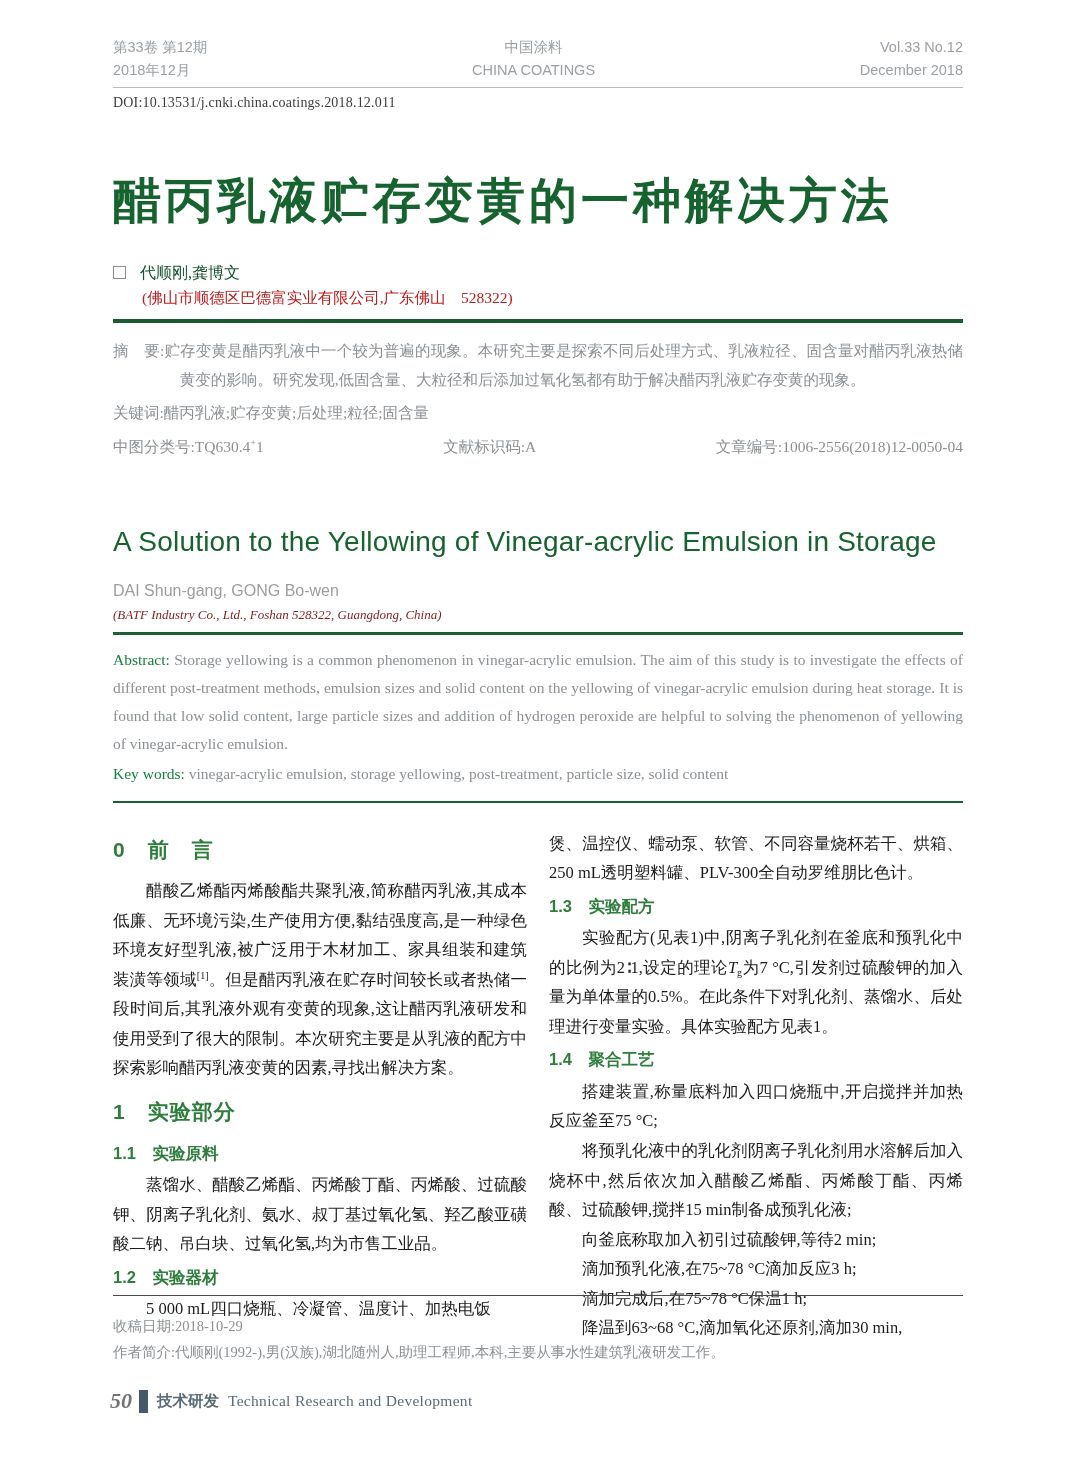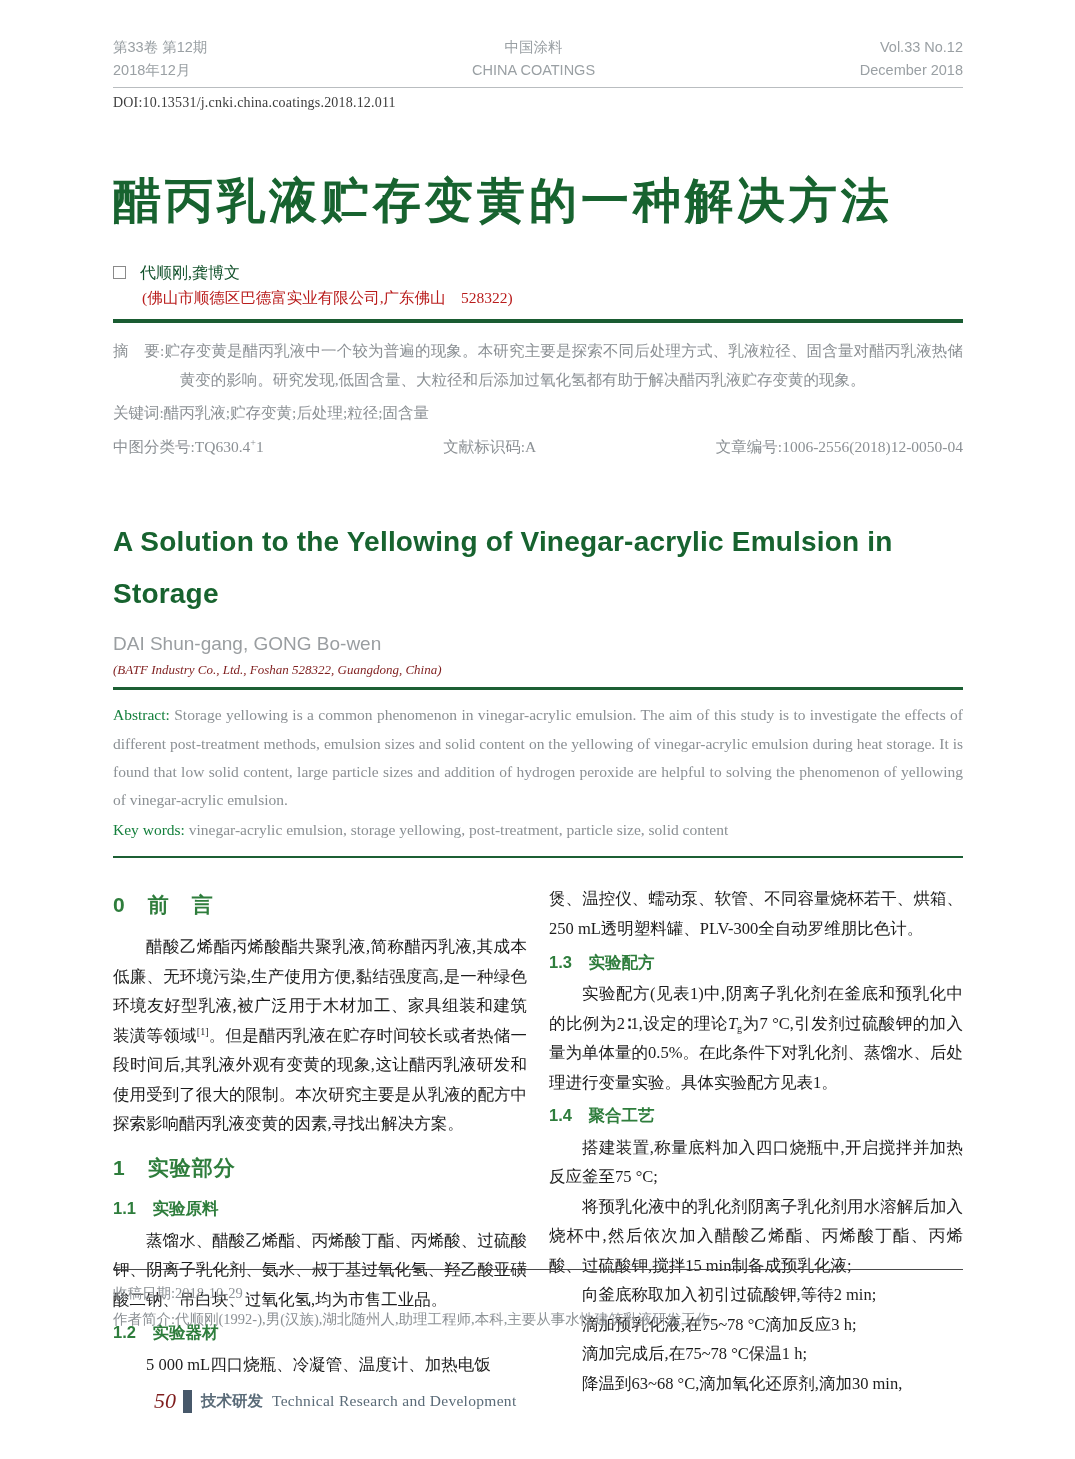--- a/index.html
+++ b/index.html
@@ -37,24 +37,24 @@
   
   .abs-cn { margin-top:14px; color:#8b9094; font-size:15.5px; line-height:1.85; }
   .abs-cn .hang { padding-left:4.3em; text-indent:-4.3em; text-align:justify; }
   .abs-cn .kw { margin-top:4px; }
   .abs-cn .meta { display:flex; justify-content:space-between; margin-top:6px; }
   sup.clc { font-size:10px; vertical-align:6px; }
 
   
   .title-en {
     margin-top:54px; font-family:"Liberation Sans", sans-serif;
-    font-size:28px; font-weight:bold; color:#17632f; line-height:1.85;
+    font-size:28px; font-weight:normal; color:#17632f; line-height:1.85;
     letter-spacing:0.2px;
   }
-  .authors-en { margin-top:14px; font-family:"Liberation Sans", sans-serif; font-size:19px; color:#9a9ea1; }
+  .authors-en { margin-top:14px; font-family:"Liberation Sans", sans-serif; font-size:16px; color:#9a9ea1; }
   .affil-en { margin-top:7px; font-style:italic; font-size:13px; color:#7f1d1d; }
   .rule-green { height:3px; background:#1c5f34; margin-top:9px; }
   .rule-green-thin { height:2px; background:#1c5f34; margin-top:12px; }
 
   
   .abs-en { margin-top:11px; color:#8b9094; font-size:15.5px; line-height:1.82; text-align:justify; }
   .abs-en .lbl { font-weight:normal; color:#15803d; }
   .abs-en .kwline { margin-top:2px; text-align:left; }
 
   
@@ -70,33 +70,33 @@
   h3.subsec {
     font-family:"Liberation Sans", sans-serif; color:#2e7d3c;
     font-size:16.5px; font-weight:bold; margin:4px 0 2px 0;
   }
   sup.ref { font-size:10px; vertical-align:6px; }
   i.tg { font-style:italic; }
   sub.tg { font-size:10px; vertical-align:-3px; }
 
   
   .footnote {
-    position:absolute; left:113px; right:112px; top:1269px;
-    border-top:1.5px solid #4a4a4a; padding-top:10px;
+    position:absolute; left:113px; right:112px; top:1295px;
+    border-top:1.5px solid #4a4a4a; padding-top:17px;
     color:#8b9094; font-size:14.5px; line-height:1.8;
   }
 
   
   .pfooter {
     position:absolute; left:110px; top:1388px;
     display:flex; align-items:center; color:#5a6b78;
   }
   .pfooter .pno {
-    font-family:"Liberation Serif", serif; font-style:italic; font-weight:normal;
-    font-size:22px; color:#7f1d1d;margin-left:44px;
+    font-family:"Liberation Serif", serif; font-style:italic; font-weight:bold;
+    font-size:22px; color:#737373;
   }
   .pfooter .bar { width:9px; height:23px; background:#47586a; margin:0 9px 0 7px; }
   .pfooter .col-cn { font-family:"Liberation Sans", sans-serif; font-weight:bold; font-size:15.5px; }
   .pfooter .col-en { font-family:"Liberation Serif", serif; font-size:15.5px; margin-left:9px; letter-spacing:0.3px; }
 </style>
 </head>
 <body>
 
 <div class="page">
 

